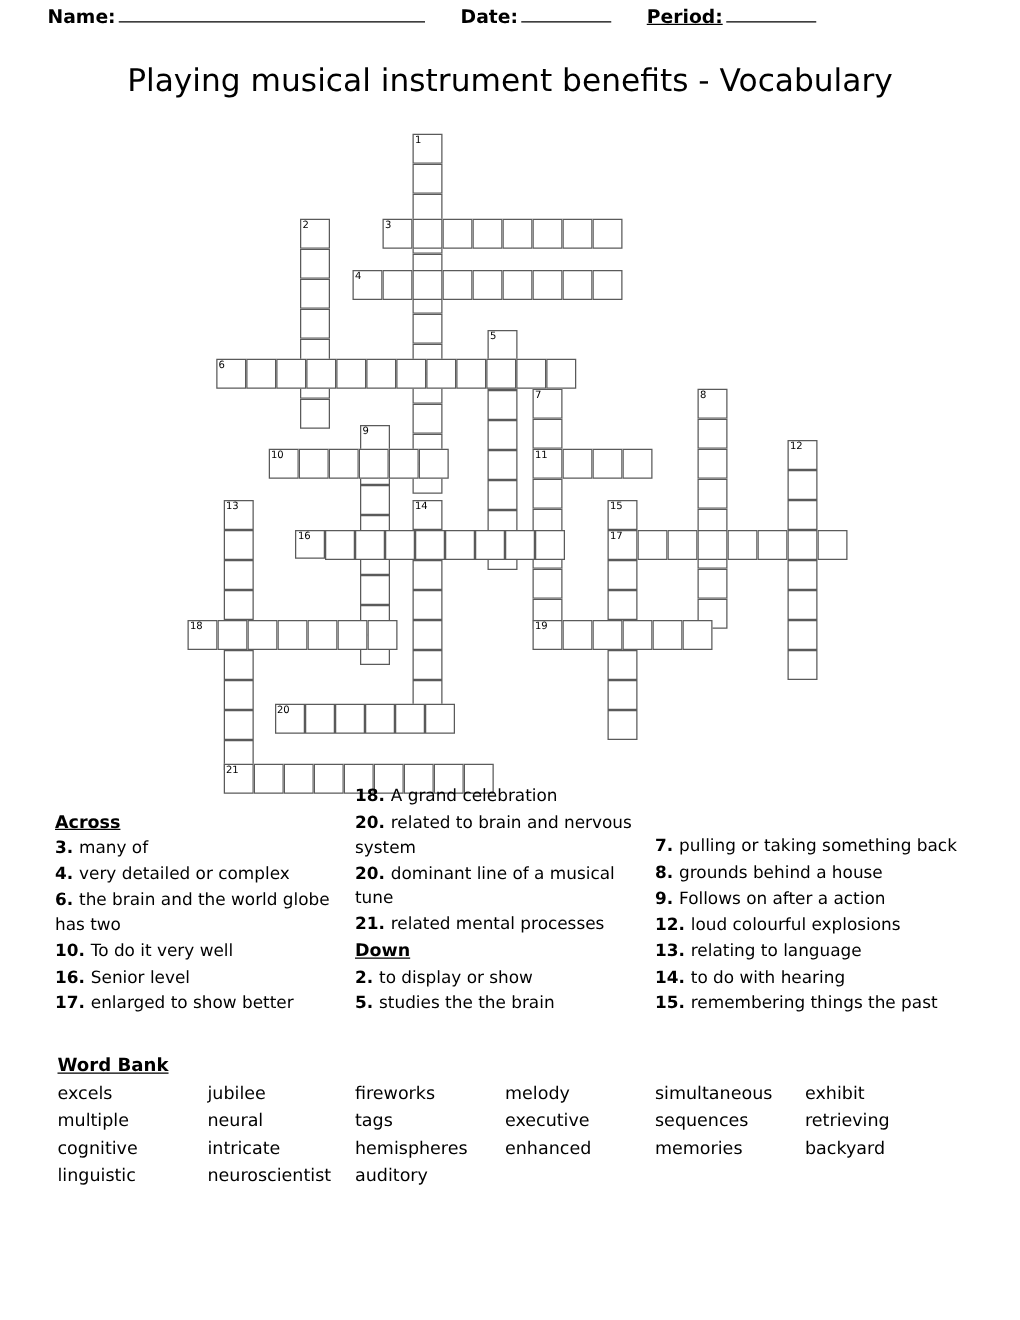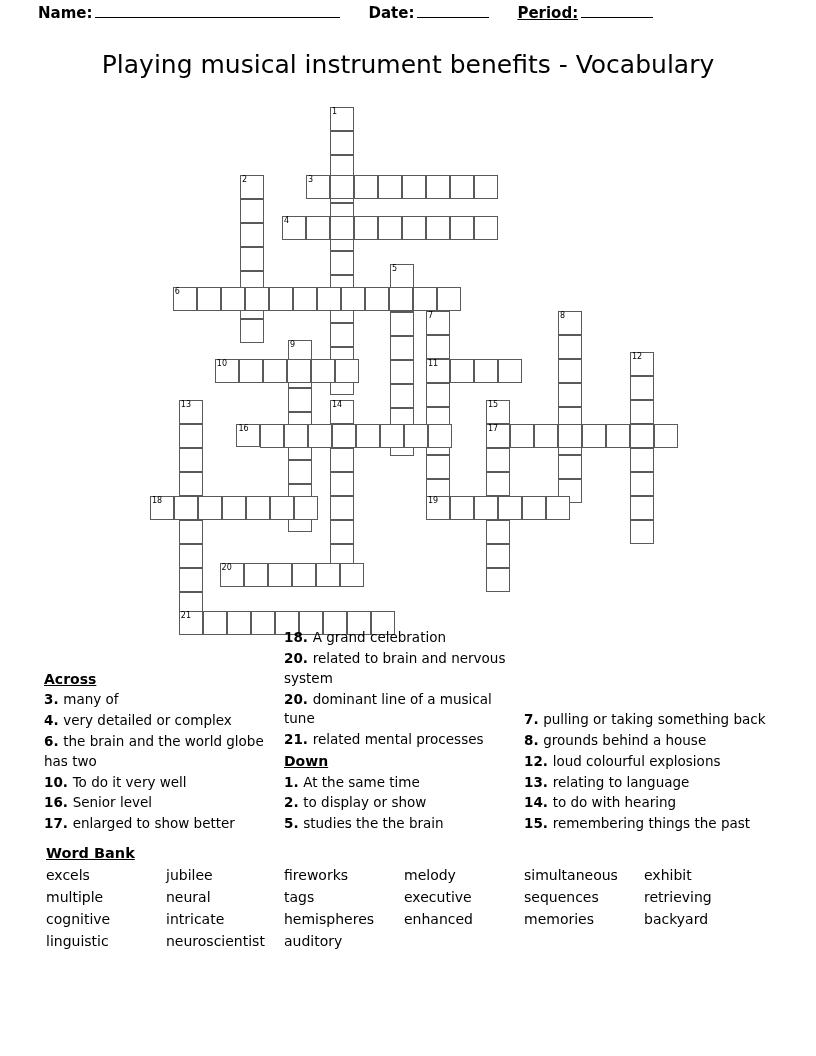--- a/index.html
+++ b/index.html
@@ -377,27 +377,27 @@
       <span class="clue"><span class="cnum">10. </span><span>To do it very well</span></span>
       <span class="clue"><span class="cnum">16. </span><span>Senior level</span></span>
       <span class="clue"><span class="cnum">17. </span><span>enlarged to show better</span></span>
     </div>
   <div class="clue-col c2">
       <span class="clue"><span class="cnum">18. </span><span>A grand celebration</span></span>
       <span class="clue"><span class="cnum">20. </span><span>related to brain and nervous system</span></span>
       <span class="clue"><span class="cnum">20. </span><span>dominant line of a musical tune</span></span>
       <span class="clue"><span class="cnum">21. </span><span>related mental processes</span></span>
       <span class="clue-head">Down</span>
-      <span class="clue"><span class="cnum">1. </span><span>At the same time</span></span>
       <span class="clue"><span class="cnum">2. </span><span>to display or show</span></span>
       <span class="clue"><span class="cnum">5. </span><span>studies the the brain</span></span>
     </div>
   <div class="clue-col c3">
       <span class="clue"><span class="cnum">7. </span><span>pulling or taking something back</span></span>
       <span class="clue"><span class="cnum">8. </span><span>grounds behind a house</span></span>
+      <span class="clue"><span class="cnum">9. </span><span>Follows on after a action</span></span>
       <span class="clue"><span class="cnum">12. </span><span>loud colourful explosions</span></span>
       <span class="clue"><span class="cnum">13. </span><span>relating to language</span></span>
       <span class="clue"><span class="cnum">14. </span><span>to do with hearing</span></span>
       <span class="clue"><span class="cnum">15. </span><span>remembering things the past</span></span>
     </div>
 </div>
 
 <div id="wordbank">
   <span class="wb-head">Word Bank</span>
   <div class="wb-grid">

